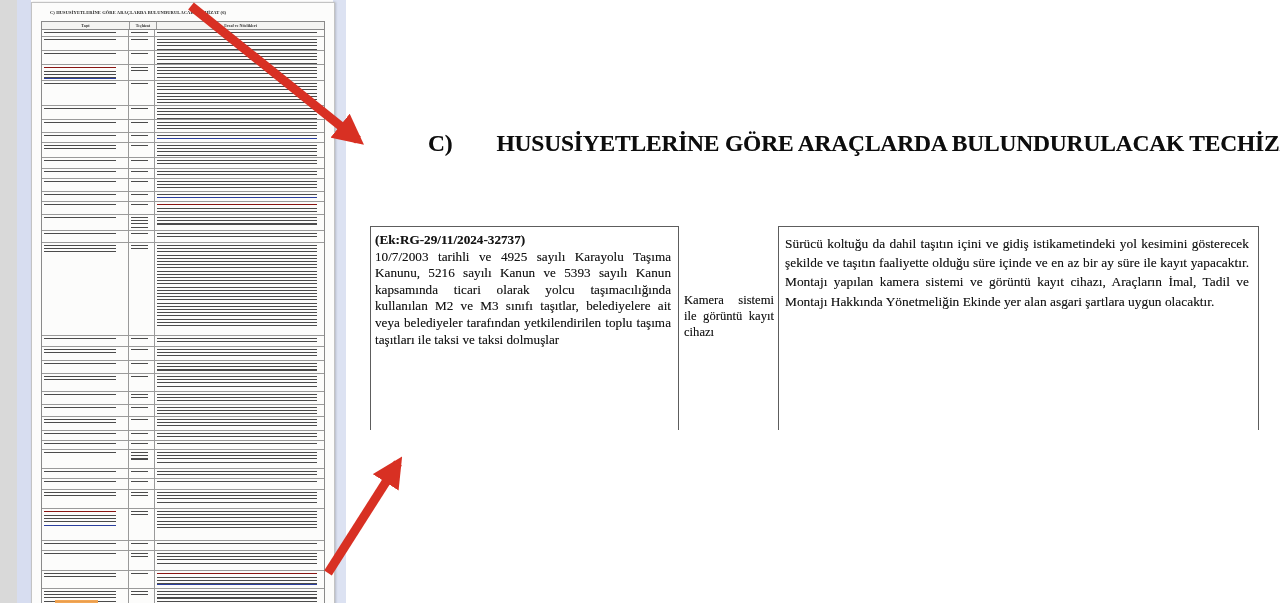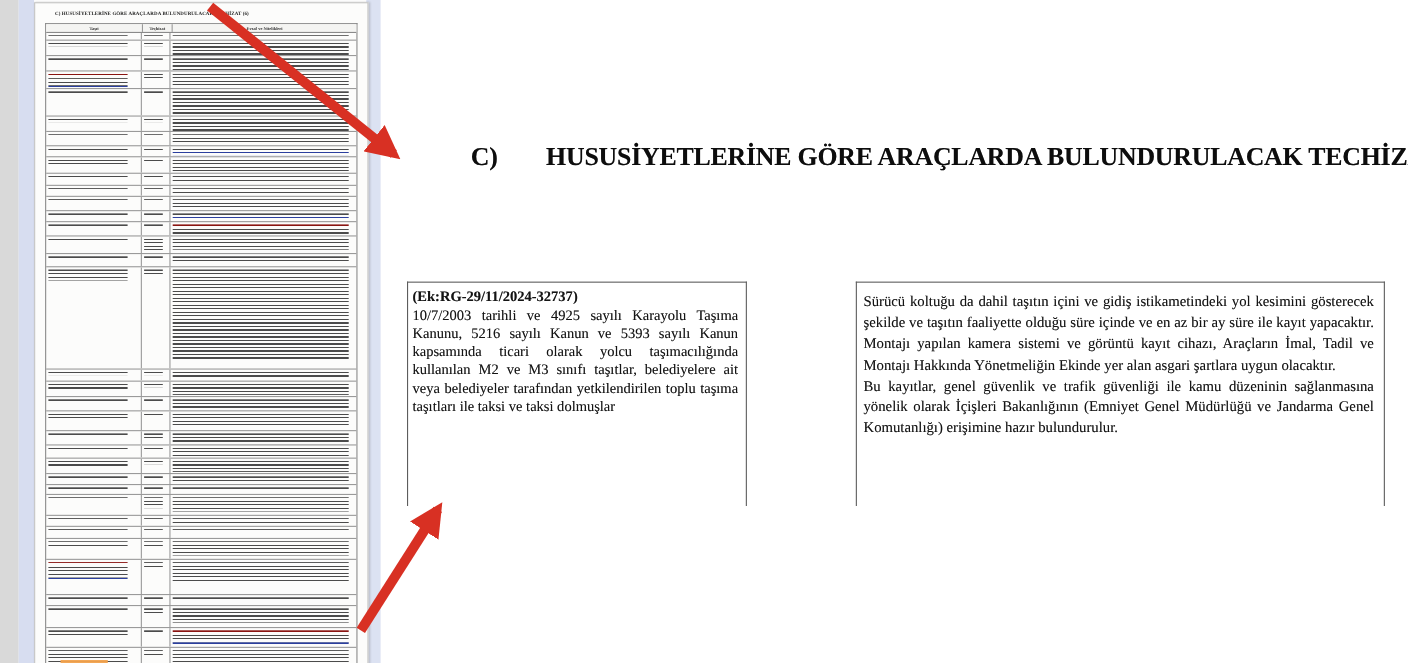--- a/index.html
+++ b/index.html
@@ -36,21 +36,21 @@
   .tl.blue{color:var(--link-blue,#2b3f9e);}
   .hlchip{height:4px;width:52%;margin:-10px 0 6px 14%;background:var(--hl-orange,#f2a24d);opacity:.95;}
 
   
   .heading{position:absolute;left:428px;top:130px;display:flex;align-items:flex-start;
            font-weight:bold;font-size:23.5px;letter-spacing:-0.2px;color:#0d0d0d;
            text-shadow:0 0 .5px rgba(0,0,0,.45);white-space:nowrap;}
   .heading .idx{margin-right:44px;}
 
   
-  .excerpt{position:absolute;left:370px;top:256px;width:906px;height:204px;}
+  .excerpt{position:absolute;left:370px;top:226px;width:906px;height:204px;}
   .bline{position:absolute;background:#5d5d5d;}
   .v{width:1px;top:0;height:204px;}
   .v0{left:0;}  .v1{left:308px;} .v2{left:408px;} .v3{left:888px;}
   .htop1{left:0;top:0;width:309px;height:1px;}
   .htop2{left:408px;top:0;width:481px;height:1px;}
   .xcell{position:absolute;text-align:justify;text-shadow:0 0 .4px rgba(0,0,0,.4);}
   .xc1{left:5px;top:6px;width:296px;font-size:13.2px;line-height:16.6px;}
   .xc1 .ref{font-weight:bold;}
   .xc2{left:314px;top:66px;width:90px;font-size:12.6px;line-height:16px;}
   .xc3{left:415px;top:8px;width:464px;font-size:13.4px;line-height:19.2px;}
@@ -488,24 +488,26 @@
     <div class="bline v v2"></div>
     <div class="bline v v3"></div>
     <div class="bline htop1"></div>
     <div class="bline htop2"></div>
 
     <div class="xcell xc1">
       <span class="ref">(Ek:RG-29/11/2024-32737)</span><br>
       <span>10/7/2003 tarihli ve 4925 sayılı Karayolu Taşıma Kanunu, 5216 sayılı Kanun ve 5393 sayılı Kanun kapsamında ticari olarak yolcu taşımacılığında kullanılan M2 ve M3 sınıfı taşıtlar, belediyelere ait veya belediyeler tarafından yetkilendirilen toplu taşıma taşıtları ile taksi ve taksi dolmuşlar</span>
     </div>
 
+    <div class="xcell xc2">
+      <span>Kamera sistemi ile görüntü kayıt cihazı</span>
+    </div>
 
     <div class="xcell xc3">
       <p>Sürücü koltuğu da dahil taşıtın içini ve gidiş istikametindeki yol kesimini gösterecek şekilde ve taşıtın faaliyette olduğu süre içinde ve en az bir ay süre ile kayıt yapacaktır. Montajı yapılan kamera sistemi ve görüntü kayıt cihazı, Araçların İmal, Tadil ve Montajı Hakkında Yönetmeliğin Ekinde yer alan asgari şartlara uygun olacaktır.</p>
-      <p>Bu kayıtlar, genel güvenlik ve trafik güvenliği ile kamu düzeninin sağlanmasına yönelik olarak İçişleri Bakanlığının (Emniyet Genel Müdürlüğü ve Jandarma Genel Komutanlığı) erişimine hazır bulundurulur.</p>
     </div>
   </div>
 
   <svg class="arrow-layer" width="1280" height="603" viewBox="0 0 1280 603">
     <defs>
       <marker id="ah" viewBox="0 0 10 10" refX="7.5" refY="5" markerWidth="3.4" markerHeight="3.4" orient="auto-start-reverse">
         <path d="M0,0 L10,5 L0,10 z" class="ahead" fill="#d83023"></path>
       </marker>
     </defs>
     <line class="aline" x1="191" y1="6" x2="358" y2="140" marker-end="url(#ah)" stroke="#d83023" stroke-width="9"></line>

